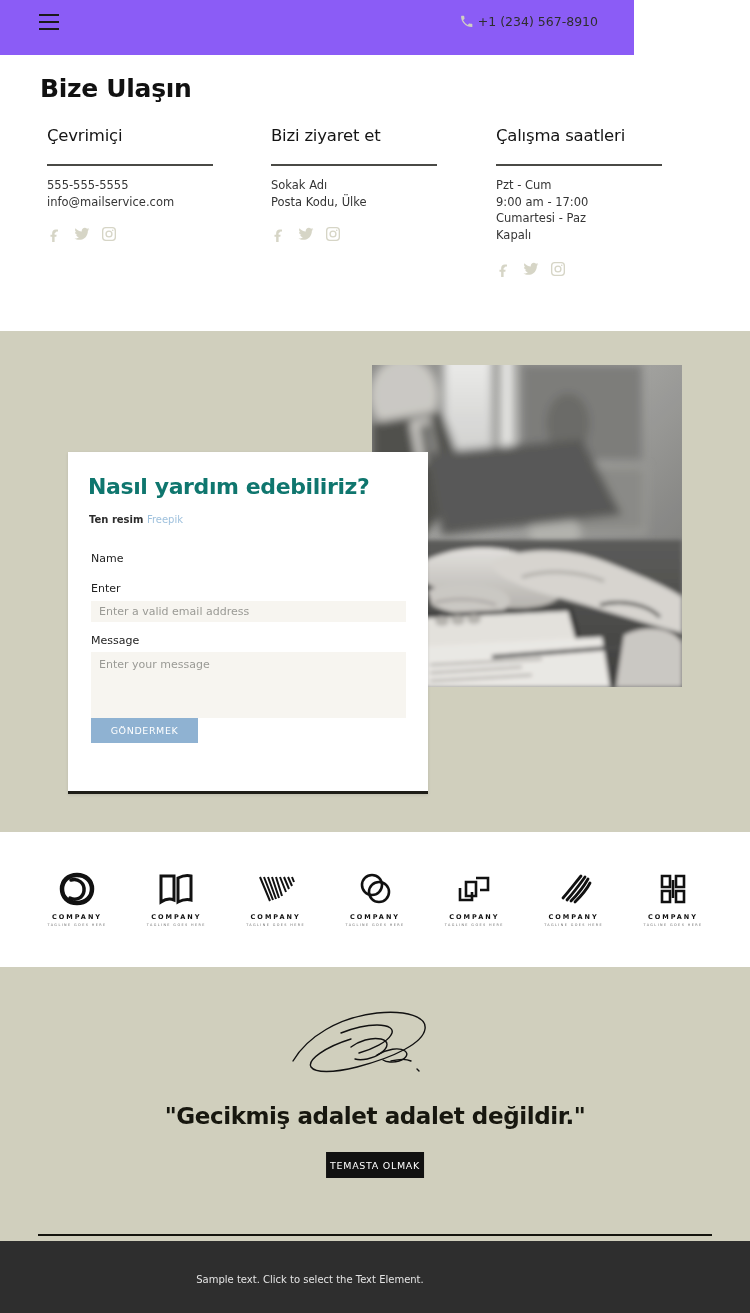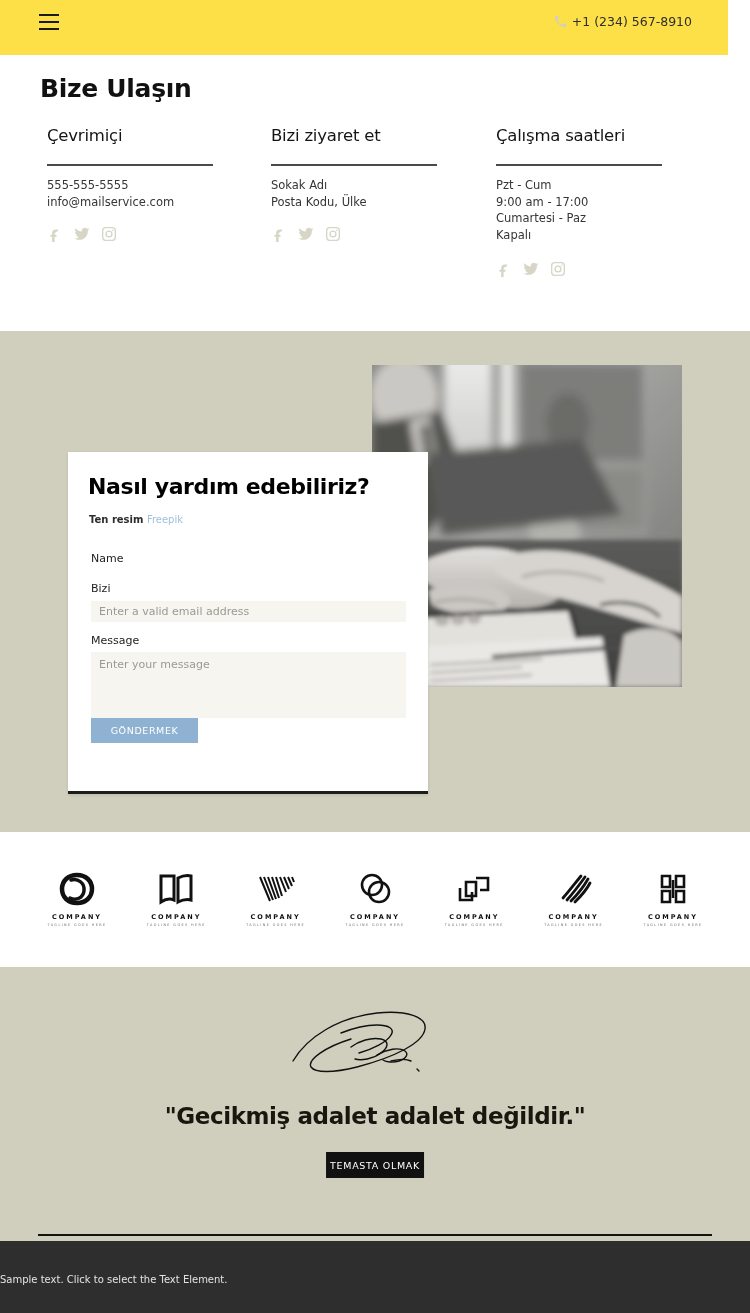--- a/index.html
+++ b/index.html
@@ -6,22 +6,22 @@
   html, body {
     width: 750px; height: 1313px;
     font-family: "DejaVu Sans", "Liberation Sans", sans-serif;
     background: #ffffff;
     overflow: hidden;
   }
   .page { position: relative; width: 750px; height: 1313px; background:#fff; }
 
   
   .header {
-    position: absolute; top: 0; left: 0; width: 728px; height: 55px;
-    background: #fde047;
+    position: absolute; top: 0; left: 0; width: 634px; height: 55px;
+    background: #8b5cf6;
   }
   .hamburger {
     position: absolute; left: 39px; top: 14px;
     width: 20px; height: 16px; cursor: pointer;
   }
   .hamburger i {
     display: block; width: 20px; height: 2px; background: #1a1a1a;
     margin-bottom: 5px; border-radius: 0;
   }
   .hamburger i:last-child { margin-bottom: 0; }
@@ -68,21 +68,21 @@
   }
   .photo svg { display: block; width: 310px; height: 322px; }
 
   .form-card {
     position: absolute; left: 68px; top: 452px; width: 360px; height: 342px;
     background: #ffffff; border-bottom: 3px solid #1e1e18;
     box-shadow: 0 1px 3px rgba(0,0,0,0.10);
   }
   .form-card h2 {
     position: absolute; left: 20px; top: 22px;
-    font-size: 22px; font-weight: 700; color: #000000; letter-spacing: -0.4px;
+    font-size: 22px; font-weight: 700; color: #0f766e; letter-spacing: -0.4px;
   }
   .credit {
     position: absolute; left: 21px; top: 62px;
     font-size: 10px; font-weight: 700; color: #2c2c2c;
   }
   .credit a { color: #9fc1dd; text-decoration: none; font-weight: 400; }
   .fields { position: absolute; left: 23px; top: 100px; width: 315px; }
   .flabel { font-size: 11px; font-weight: 400; color: #222; margin-bottom: 5px; display:block; }
   .finput {
     width: 315px; height: 21px; background: #f7f5f0; border: none;
@@ -139,21 +139,21 @@
     position: absolute; left: 38px; top: 1234px; width: 674px; height: 2px;
     background: #14140e;
   }
 
   
   .footer {
     position: absolute; left: 0; top: 1241px; width: 750px; height: 72px;
     background: #2e2e2e;
   }
   .footer-text {
-    position: absolute; left: 0; top: 33px; width: 620px; text-align: left;
+    position: absolute; left: 0; top: 33px; width: 620px; text-align: center;
     font-size: 10px; color: #e4e4e4;
   }
 </style>
 </head>
 <body>
 
 <div class="page">
 
   <div class="header">
     <div class="hamburger">
@@ -311,21 +311,21 @@
 
   <div class="form-card">
     <h2>Nasıl yardım edebiliriz?</h2>
     <div class="credit">
       <span>Ten resim</span>
       <a href="#">Freepik</a>
     </div>
     <div class="fields">
       <label class="flabel">Name</label>
       <div class="fgap"></div>
-      <label class="flabel">Bizi</label>
+      <label class="flabel">Enter</label>
       <input class="finput" type="text" placeholder="Enter a valid email address" style="">
       <div class="fgap"></div>
       <label class="flabel">Message</label>
       <textarea class="ftextarea" placeholder="Enter your message" style=""></textarea>
       <button class="submit-btn">GÖNDERMEK</button>
     </div>
   </div>
 
   <div class="logos">
 

